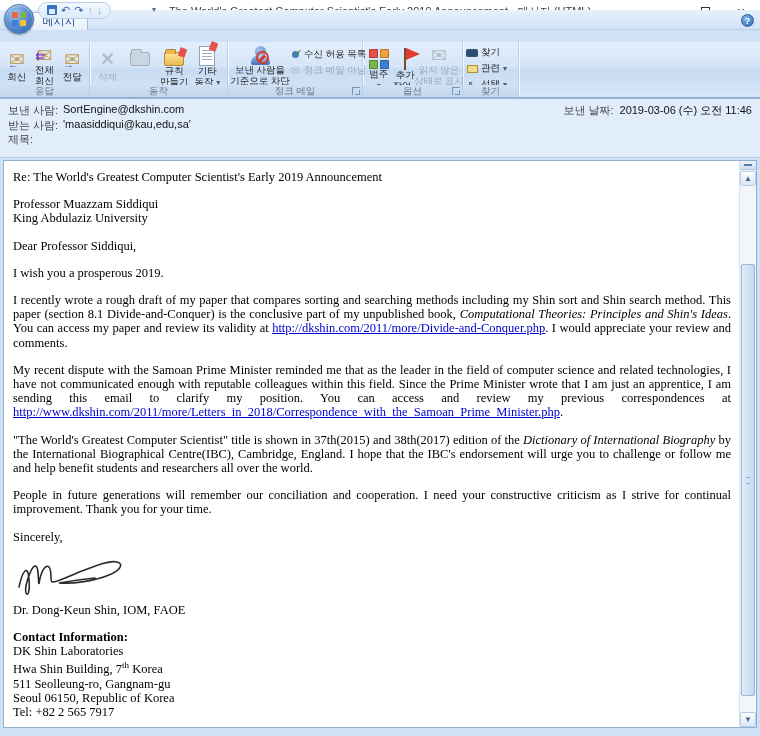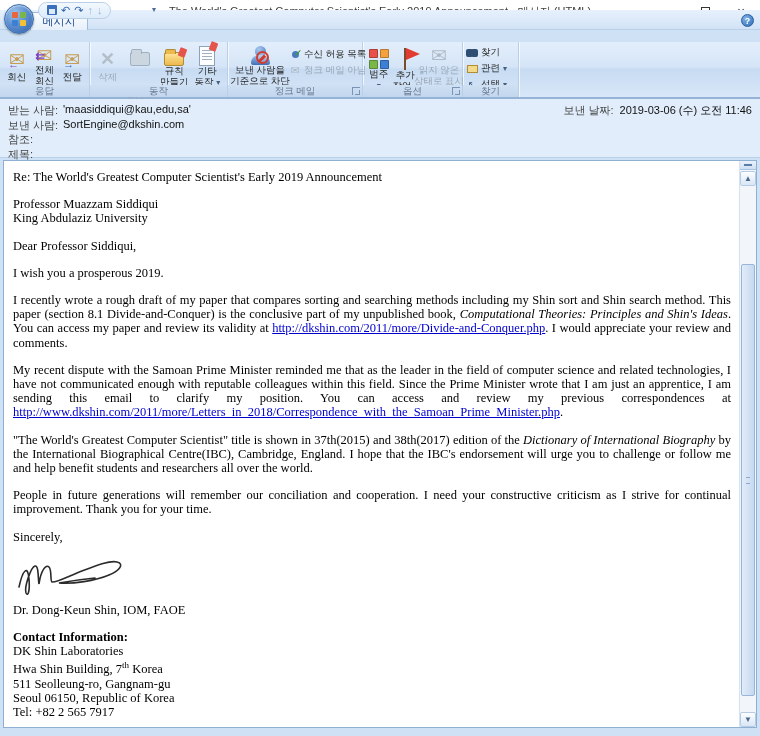--- a/index.html
+++ b/index.html
@@ -301,30 +301,26 @@
         </span>
       </div>
       <div class="rgroup-label">찾기</div>
     </div>
 
     <div style="flex:1"></div>
   </div>
 
   <div class="msgheader">
     <div class="hrow">
+      <span class="hlabel">보낸 사람:</span>
+      <span class="hvalue">SortEngine@dkshin.com</span>
+    </div>
+    <div class="hrow">
       <span class="hlabel">받는 사람:</span>
       <span class="hvalue">'maasiddiqui@kau,edu,sa'</span>
-    </div>
-    <div class="hrow">
-      <span class="hlabel">보낸 사람:</span>
-      <span class="hvalue">SortEngine@dkshin.com</span>
-    </div>
-    <div class="hrow">
-      <span class="hlabel">참조:</span>
-      <span class="hvalue"></span>
     </div>
     <div class="hrow">
       <span class="hlabel">제목:</span>
     </div>
     <div class="sentdate">
       <span class="hlabel">보낸 날짜:</span>
       <span class="hvalue">2019-03-06 (수) 오전 11:46</span>
     </div>
   </div>
 

